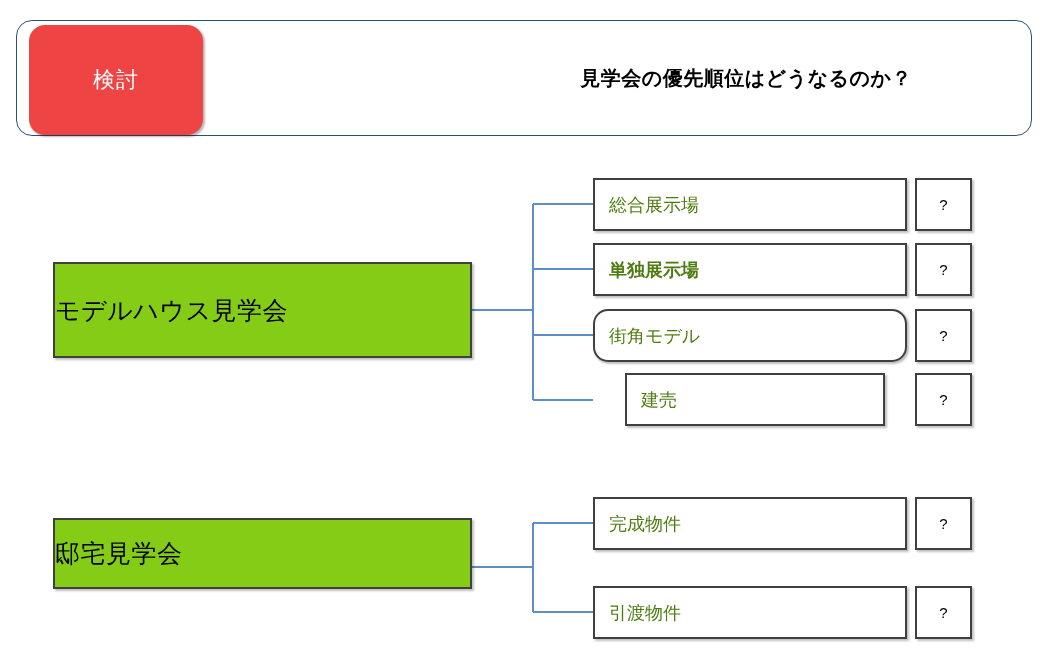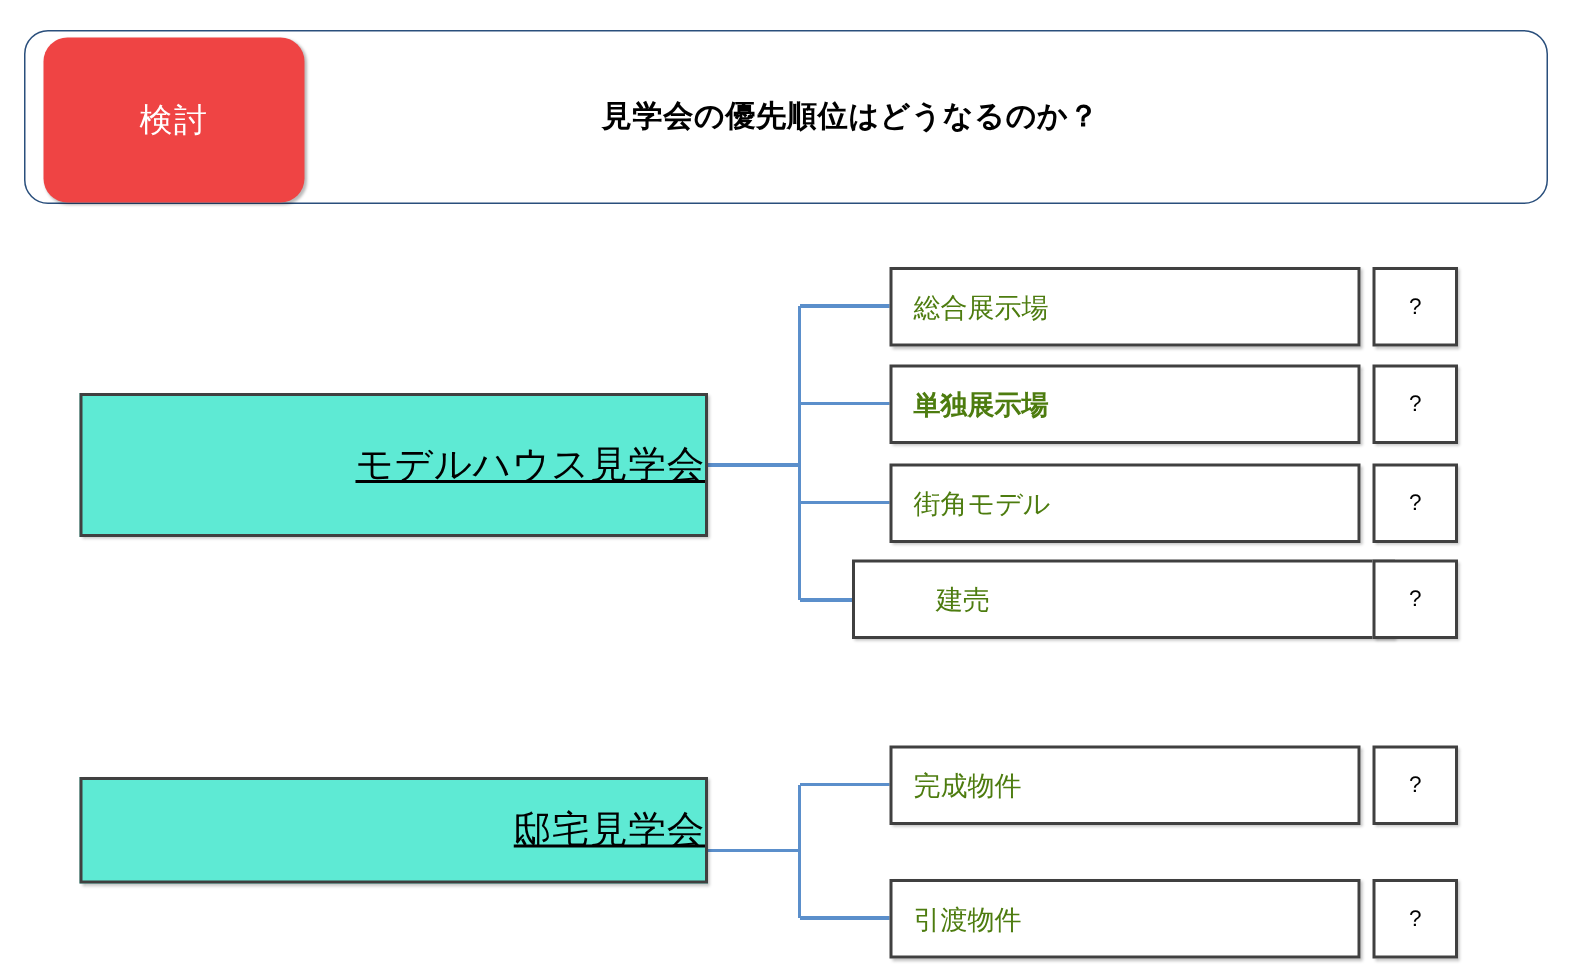--- a/index.html
+++ b/index.html
@@ -57,43 +57,42 @@
     line-height: 1;
   }
   #header-title {
     position: absolute;
     left: 174px;
     top: 0;
     width: 842px;
     height: 116px;
     display: flex;
     align-items: center;
-    justify-content: center;
-    padding-right: 88px;
+    justify-content: flex-end;
+    padding-right: 120px;
     box-sizing: border-box;
   }
   #header-title-text {
     font-size: 20px;
     font-weight: bold;
     color: #000000;
     line-height: 1;
     letter-spacing: 0.5px;
   }
 
   
   .parent-box {
     position: absolute;
     box-sizing: border-box;
-    background: #5eead4;
+    background: #84cc16;
     border: 2px solid #404040;
     display: flex;
     align-items: center;
-    justify-content: flex-end;
+    justify-content: flex-start;
     box-shadow: 1.5px 1.5px 2px rgba(0,0,0,0.25);
-    text-decoration: underline;
   }
   .parent-label {
     font-size: 25px;
     color: #000000;
     line-height: 1;
     letter-spacing: 0.5px;
   }
 
   .child-box {
     position: absolute;
@@ -182,28 +181,28 @@
   <span class="mark-label">?</span>
 </div>
 
 <div class="child-box" style="left:593px; top:243px; width:314px; height:53px;font-weight:bold;">
   <span class="child-label">単独展示場</span>
 </div>
 <div class="mark-box" style="left:915px; top:243px; width:57px; height:53px;">
   <span class="mark-label">?</span>
 </div>
 
-<div class="child-box" style="left:593px; top:309px; width:314px; height:53px;">
+<div class="child-box" style="left:593px; top:309px; width:314px; height:53px;border-radius:15px;">
   <span class="child-label">街角モデル</span>
 </div>
 <div class="mark-box" style="left:915px; top:309px; width:57px; height:53px;">
   <span class="mark-label">?</span>
 </div>
 
-<div class="child-box" style="left:568px; top:373px; width:362px; height:53px;padding-left:40px;">
+<div class="child-box" style="left:625px; top:373px; width:260px; height:53px;">
   <span class="child-label">建売</span>
 </div>
 <div class="mark-box" style="left:915px; top:373px; width:57px; height:53px;">
   <span class="mark-label">?</span>
 </div>
 
 <div class="parent-box" style="left:53px; top:518px; width:419px; height:71px;">
   <span class="parent-label">邸宅見学会</span>
 </div>
 

